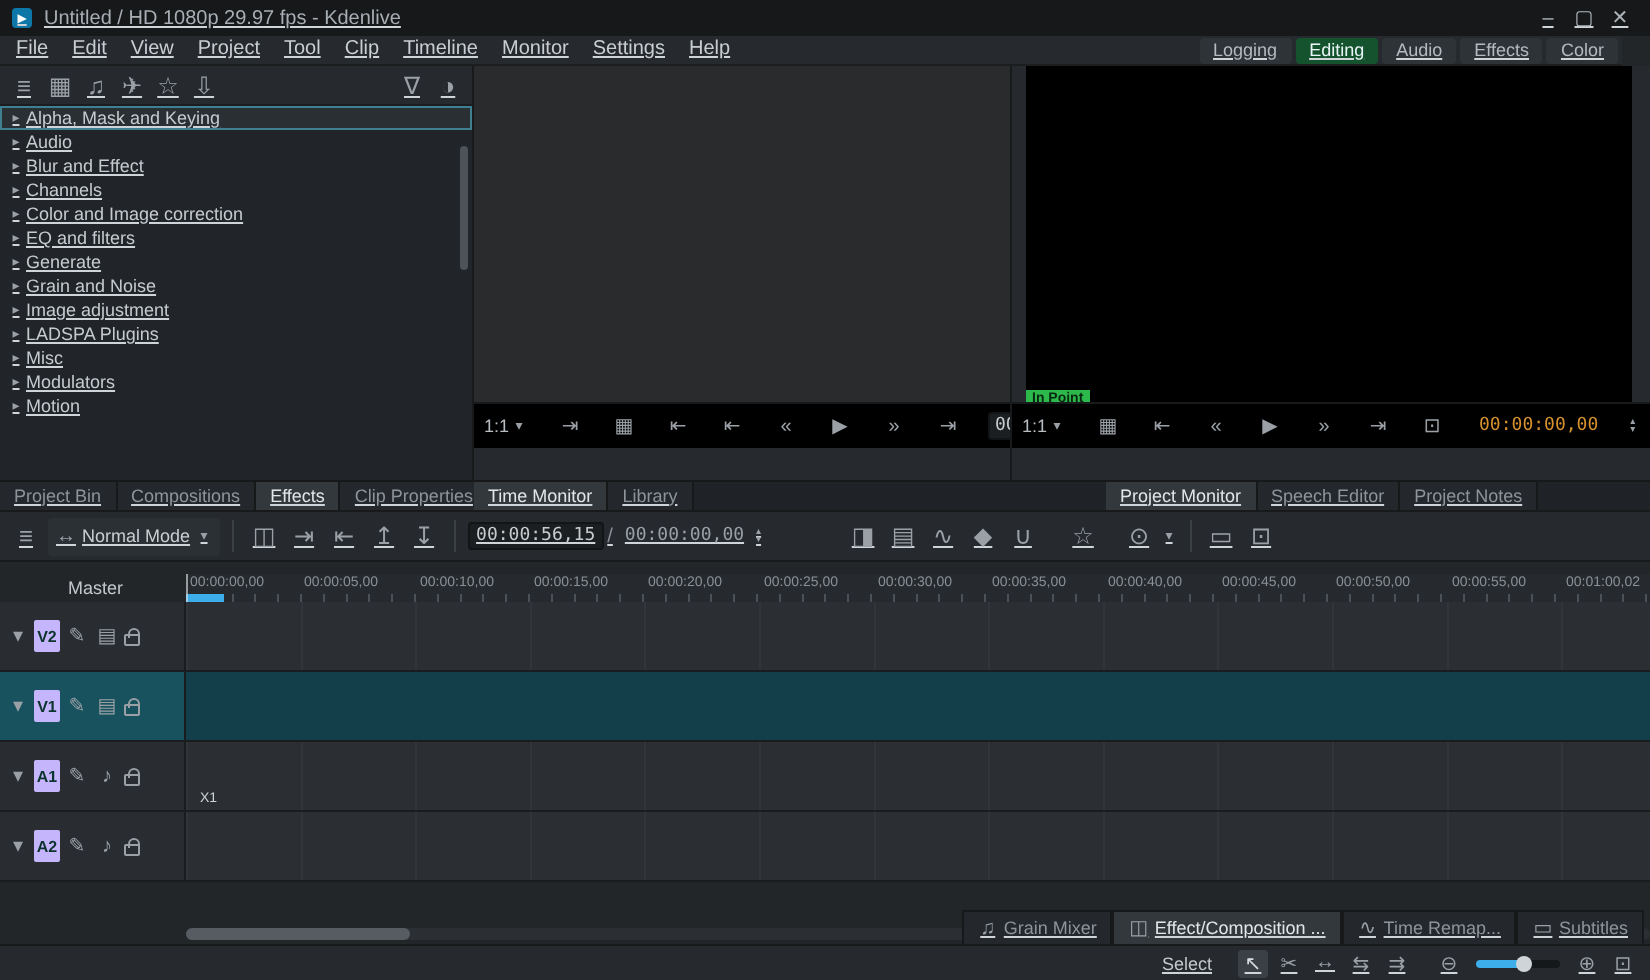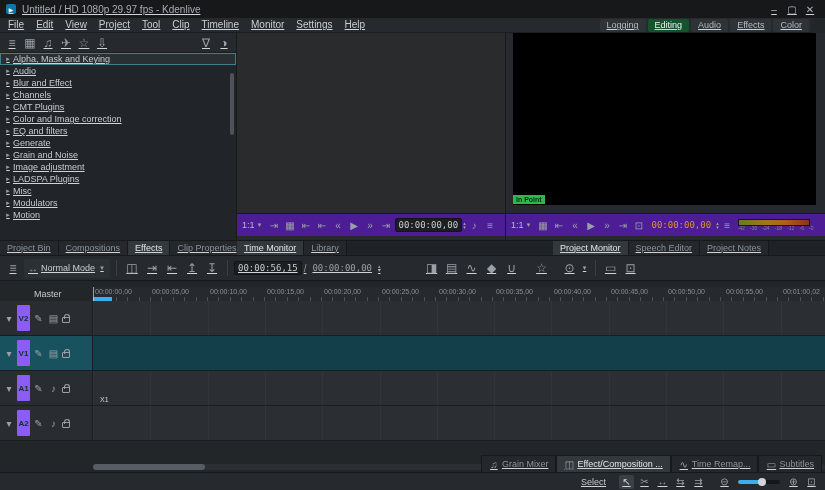--- a/index.html
+++ b/index.html
@@ -57,21 +57,21 @@
   #left-tabs { left:0; top:240px; width:237px; height:15px; }
   #clip-tabs { left:237px; top:240px; width:268px; height:15px; }
   #project-tabs { left:505px; top:240px; width:320px; height:15px;padding-left:48px; }
 
   
   #clip-monitor { left:237px; top:33px; width:268px; height:207px; background:#26292d; }
   #clip-display { width:268px; height:184px; background:#2a2b2d; }
   #project-monitor { left:505px; top:33px; width:320px; height:207px; background:#26292d; border-left:1px solid #17191b; }
   #project-display { position:absolute; left:7px; top:0; width:303px; height:172px; background:#000; }
   #inpoint { position:absolute; left:0px; bottom:1px; background:#2db84b; color:#08290f; font-size:7px; font-weight:bold; padding:1px 3px; }
-  .ctrlbar { position:absolute; left:0; bottom:4px; width:100%; height:23px; border-top:1px solid #17191b; background:#4c1d95; display:flex; align-items:center; padding:0 3px; gap:1px; }
+  .ctrlbar { position:absolute; left:0; bottom:16px; width:100%; height:23px; border-top:1px solid #17191b; background:#000000; display:flex; align-items:center; padding:0 3px; gap:12px; }
   .zoombox { display:flex; align-items:center; color:#b8bdc2; font-size:9px; padding:0 2px; gap:1px; }
   .tc { font-size:9px; color:#c8cccf; background:#1c1f22; border:1px solid #121416; padding:1px 3px; border-radius:2px; white-space:nowrap; }
   .tc.orange { color:#d7922e; background:transparent; border-color:transparent; }
   .spincol { display:flex; flex-direction:column; justify-content:center; line-height:4px; }
   .spincol span { font-size:5px; color:#9aa0a6; height:4px; }
   #meter { width:72px; height:7px; background:linear-gradient(90deg,#6b7a1e,#a07818 40%,#b06018 65%,#8f2f1f); border:1px solid #15171a; }
   #meter-scale { display:flex; justify-content:space-between; width:76px; font-size:5px; color:#82888d; line-height:5px; }
 
   
   #tl-toolbar { left:0; top:255px; width:825px; height:26px; background:#26292d; border-top:1px solid #17191b; border-bottom:1px solid #17191b; display:flex; align-items:center; padding:0 4px; gap:2px; }
@@ -87,21 +87,21 @@
   .rlabel { position:absolute; top:1px; font-size:7px; color:#8a9196; white-space:nowrap; }
   #zonebar { position:absolute; left:93px; top:16px; width:19px; height:4px; background:#3daee9; }
   #zoneclip { position:absolute; left:93px; top:21px; width:19px; height:8px; background:#3465a4; border:1px solid #7ea7d8; }
   #playhead { position:absolute; left:93px; top:6px; width:1px; height:154px; background:#d8dbde; opacity:.65; }
   .track-row { position:absolute; left:0; width:825px; height:35px; display:flex; border-bottom:1px solid #1a1d20; }
   .track-head { flex:0 0 93px; background:#292d32; display:flex; align-items:center; gap:2px; padding-left:3px; border-right:1px solid #1a1d20; }
   .track-lane { flex:1; background:#2b2f34; position:relative;
     background-image:repeating-linear-gradient(to right,rgba(255,255,255,0.03) 0 1px,transparent 1px 57.3px); }
   .track-row.selected .track-head { background:#17525e; }
   .track-row.selected .track-lane { background:#123f4a; }
-  .badge { width:13px; height:26px; background:#8b5cf6; color:#0b332c; font-weight:bold; font-size:8px; display:flex; align-items:center; justify-content:center; border-radius:1px; flex:0 0 auto; }
+  .badge { width:13px; height:16px; background:#c4b5fd; color:#0b332c; font-weight:bold; font-size:8px; display:flex; align-items:center; justify-content:center; border-radius:1px; flex:0 0 auto; }
   .lock { width:8px; height:6px; border:1px solid #9aa0a6; border-radius:1px; position:relative; margin-top:4px; flex:0 0 auto; }
   .lock::before { content:""; position:absolute; top:-4px; left:1px; width:4px; height:4px; border:1px solid #9aa0a6; border-bottom:none; border-radius:3px 3px 0 0; }
   .note { position:absolute; left:7px; bottom:2px; font-size:7px; color:#cfd4d8; }
   #tl-hscroll { position:absolute; left:93px; top:183px; width:732px; height:6px; background:#2b2f33; border-radius:3px; }
   #tl-hscroll .thumb { position:absolute; left:0; top:0; width:112px; height:6px; background:#565c62; border-radius:3px; }
 
   
   #bottom-tabs { right:3px; top:455px; height:17px; display:flex; align-items:stretch; }
   #bottom-tabs .tab { border:1px solid #16181a; border-bottom:none; }
 
@@ -165,24 +165,20 @@
       <span class="ic chev">▸</span>
       <span>Audio</span>
     </div>
   <div class="cat">
       <span class="ic chev">▸</span>
       <span>Blur and Effect</span>
     </div>
   <div class="cat">
       <span class="ic chev">▸</span>
       <span>Channels</span>
-    </div>
-  <div class="cat">
-      <span class="ic chev">▸</span>
-      <span>CMT Plugins</span>
     </div>
   <div class="cat">
       <span class="ic chev">▸</span>
       <span>Color and Image correction</span>
     </div>
   <div class="cat">
       <span class="ic chev">▸</span>
       <span>EQ and filters</span>
     </div>
   <div class="cat">

